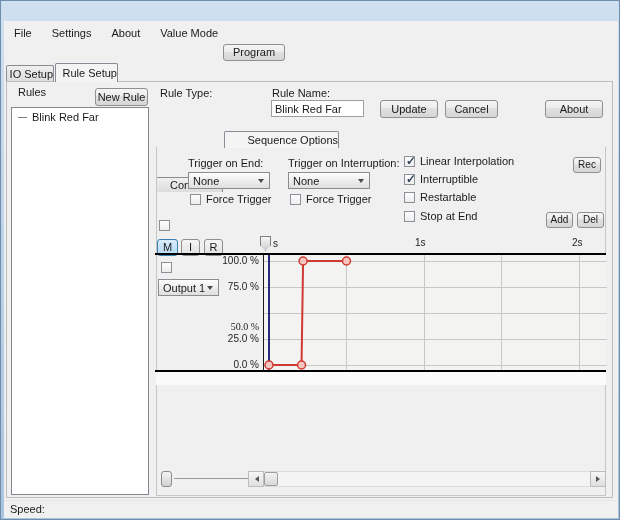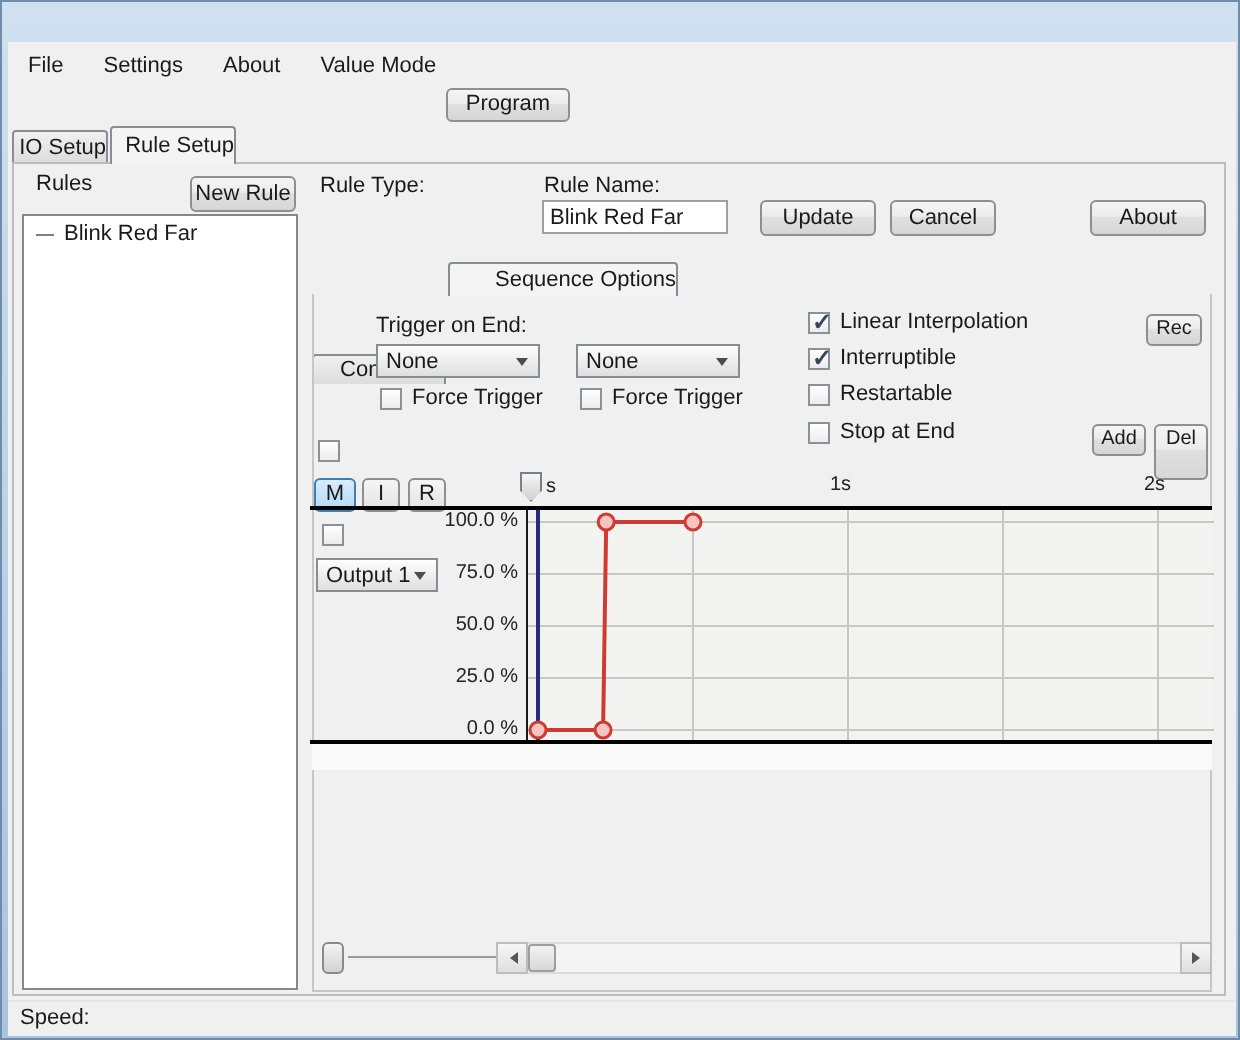--- a/index.html
+++ b/index.html
@@ -113,39 +113,40 @@
   <div class="abs opt-page"></div>
 
   <div class="abs lbl" style="left:187px;top:156px;">Trigger on End:</div>
   <div class="abs combo" style="left:187px;top:171px;width:82px;height:17px;">
     <span>None</span>
     <span class="combo-arrow"></span>
   </div>
   <div class="abs cb" style="left:189px;top:193px;"></div>
   <div class="abs lbl" style="left:205px;top:192px;">Force Trigger</div>
 
+  <div class="abs lbl" style="left:287px;top:156px;">Trigger on Interruption:</div>
   <div class="abs combo" style="left:287px;top:171px;width:82px;height:17px;">
     <span>None</span>
     <span class="combo-arrow"></span>
   </div>
   <div class="abs cb" style="left:289px;top:193px;"></div>
   <div class="abs lbl" style="left:305px;top:192px;">Force Trigger</div>
 
   <div class="abs cb on" style="left:403px;top:155px;"></div>
   <div class="abs lbl" style="left:419px;top:154px;">Linear Interpolation</div>
   <div class="abs cb on" style="left:403px;top:173px;"></div>
   <div class="abs lbl" style="left:419px;top:172px;">Interruptible</div>
   <div class="abs cb" style="left:403px;top:191px;"></div>
   <div class="abs lbl" style="left:419px;top:190px;">Restartable</div>
   <div class="abs cb" style="left:403px;top:210px;"></div>
   <div class="abs lbl" style="left:419px;top:209px;">Stop at End</div>
 
   <div class="abs btn" style="left:572px;top:156px;width:28px;height:16px;line-height:14px;font-size:10px;">Rec</div>
   <div class="abs btn" style="left:545px;top:211px;width:27px;height:16px;line-height:14px;font-size:10px;">Add</div>
-  <div class="abs btn" style="left:576px;top:211px;width:27px;height:28px;line-height:14px;font-size:10px;">Del</div>
+  <div class="abs btn" style="left:576px;top:211px;width:27px;height:16px;line-height:14px;font-size:10px;">Del</div>
   <div class="abs cb" style="left:158px;top:219px;"></div>
 
   <div class="abs mode-btn active" style="left:156px;width:21px;">M</div>
   <div class="abs mode-btn" style="left:180px;width:19px;">I</div>
   <div class="abs mode-btn" style="left:203px;width:19px;">R</div>
 
   <div class="abs ruler-thumb"></div>
   <div class="abs ruler-lbl" style="left:272px;top:237px;">s</div>
   <div class="abs ruler-lbl" style="left:414px;top:236px;">1s</div>
   <div class="abs ruler-lbl" style="left:571px;top:236px;">2s</div>
@@ -153,21 +154,21 @@
   <div class="abs hline" style="left:154px;top:252px;width:451px;height:2px;"></div>
 
   <div class="abs cb" style="left:160px;top:261px;"></div>
   <div class="abs combo" style="left:157px;top:278px;width:61px;height:17px;">
     <span>Output 1</span>
     <span class="combo-arrow"></span>
   </div>
 
   <div class="abs ylabel" style="left:210px;top:254px;">100.0 %</div>
   <div class="abs ylabel" style="left:210px;top:280px;">75.0 %</div>
-  <div class="abs ylabel" style="left:210px;top:306px;">50.0 %</div>
+  <div class="abs ylabel" style="left:210px;top:320px;font-family:Liberation Serif, serif;">50.0 %</div>
   <div class="abs ylabel" style="left:210px;top:332px;">25.0 %</div>
   <div class="abs ylabel" style="left:210px;top:358px;">0.0 %</div>
 
   <div class="abs plot">
     <svg width="343" height="115" viewBox="0 0 343 115">
         <line x1="0" x2="343" y1="6" y2="6" stroke="#c7c7c7" stroke-width="1" shape-rendering="crispEdges"></line>
         <line x1="0" x2="343" y1="32" y2="32" stroke="#c7c7c7" stroke-width="1" shape-rendering="crispEdges"></line>
         <line x1="0" x2="343" y1="58" y2="58" stroke="#c7c7c7" stroke-width="1" shape-rendering="crispEdges"></line>
         <line x1="0" x2="343" y1="84" y2="84" stroke="#c7c7c7" stroke-width="1" shape-rendering="crispEdges"></line>
         <line x1="0" x2="343" y1="110" y2="110" stroke="#c7c7c7" stroke-width="1" shape-rendering="crispEdges"></line>

